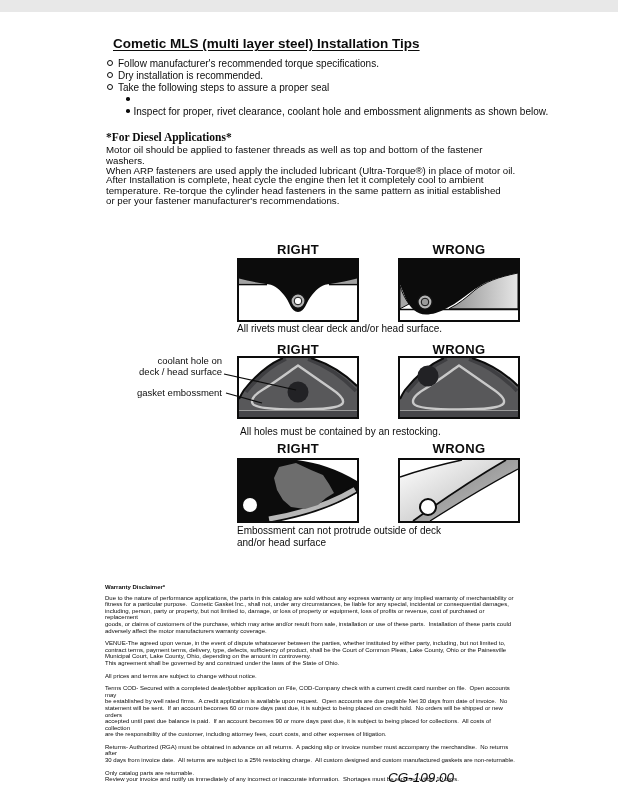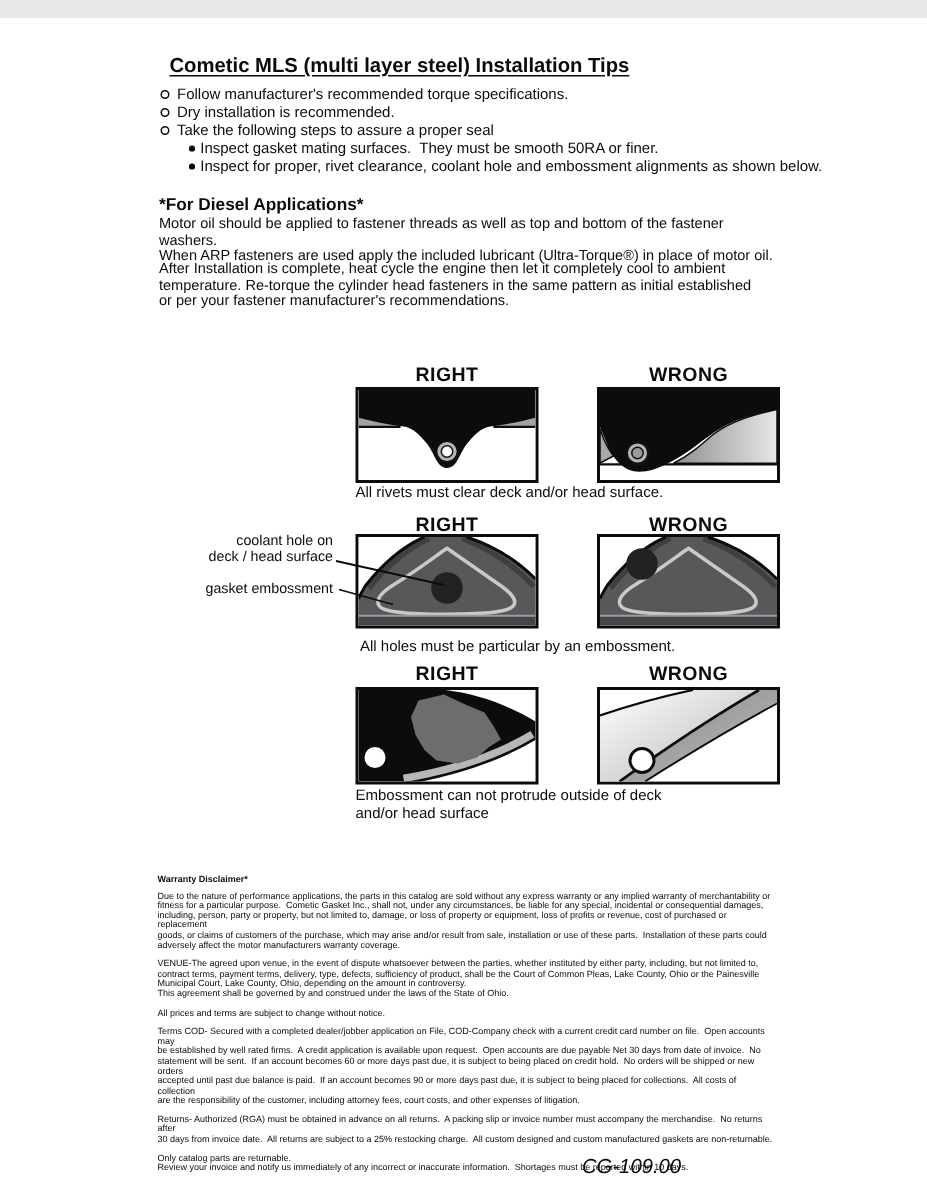--- a/index.html
+++ b/index.html
@@ -7,21 +7,21 @@
     position:relative;width:618px;height:800px;background:#ffffff;
     font-family:"Liberation Sans", sans-serif;color:#0c0c0c;overflow:hidden;
     margin:12px auto;
   }
   .abs{position:absolute;}
   .pre{white-space:pre-wrap;}
   .title{font-size:13.5px;font-weight:bold;text-decoration:underline;text-underline-offset:2px;}
   .b-row{display:flex;align-items:center;height:12px;font-size:10px;}
   .o-dot{width:4px;height:4px;border:1px solid #0c0c0c;border-radius:50%;margin-right:5px;flex:0 0 auto;}
   .f-dot{width:3.5px;height:3.5px;background:#0c0c0c;border-radius:50%;margin-right:4px;flex:0 0 auto;}
-  .h2{font-size:11.5px;font-weight:bold;}
+  .h2{font-size:11.5px;font-weight:bold;font-family:Liberation Serif, serif;}
   .body-p{font-size:9.7px;line-height:10.5px;width:415px;}
   .dg-label{width:122px;text-align:center;font-size:13px;letter-spacing:.3px;font-weight:bold;}
   .panel{width:122px;border:2px solid #0c0c0c;background:#fff;box-sizing:border-box;}
   .panel svg{display:block;}
   .caption{font-size:10px;line-height:11.5px;}
   .callout{width:114px;text-align:right;font-size:9.5px;line-height:11px;}
   .legal{left:105px;top:572px;width:412px;font-size:6px;line-height:6.6px;position:absolute;}
   .legal .lh{font-weight:bold;margin:0 0 4px 0;}
   .legal p{margin:0 0 6px 0;}
   .partnum{font-size:13.5px;font-style:italic;}
@@ -41,21 +41,20 @@
     <div class="b-row">
       <span class="o-dot"></span>
       <span class="pre">Dry installation is recommended.</span>
     </div>
     <div class="b-row">
       <span class="o-dot"></span>
       <span class="pre">Take the following steps to assure a proper seal</span>
     </div>
     <div class="b-row" style="margin-left:19px;">
       <span class="f-dot"></span>
-      <span class="pre">Inspect gasket mating surfaces.  They must be smooth 50RA or finer.</span>
     </div>
     <div class="b-row" style="margin-left:19px;">
       <span class="f-dot"></span>
       <span class="pre">Inspect for proper, rivet clearance, coolant hole and embossment alignments as shown below.</span>
     </div>
   </div>
 
   <div class="abs h2" style="left:106px;top:119px;">*For Diesel Applications*</div>
   <div class="abs body-p pre" style="left:106px;top:133px;">Motor oil should be applied to fastener threads as well as top and bottom of the fastener washers.
 When ARP fasteners are used apply the included lubricant (Ultra-Torque®) in place of motor oil.</div>
@@ -135,21 +134,21 @@
       <path d="M44,0 C31,5.5 17,17 5,32 C3,35 1.5,38 0,41" stroke="#0c0c0c" stroke-width="2" fill="none"></path>
       <path d="M72,0 H118 V28 C103,13 86,4.5 72,0 Z" fill="#ffffff"></path>
       <path d="M72,0 C86,4.5 103,13 118,28" stroke="#0c0c0c" stroke-width="2" fill="none"></path>
       <path d="M59,7.5 C51,13 38,23 24,31.5 C15,37 11.5,41.5 13.5,45.5 C15.5,49.5 28,51.5 59,51.5 C88,51.5 101,49.5 103.5,45.5 C106,41.5 101,36.5 92,30.5 C79,21.5 67,13 59,7.5 Z" fill="none" stroke="#c9c9c9" stroke-width="2.4" stroke-linejoin="round"></path>
       <circle cx="28" cy="18" r="10.5" fill="#222225"></circle>
       <rect x="0" y="52.5" width="118" height="6.5" fill="#46464a"></rect>
       <path d="M0,52.5 H118" stroke="#9b9b9b" stroke-width="1.2"></path>
     </svg>
   </div>
 
-  <div class="abs caption" style="left:240px;top:414px;">All holes must be particular by an embossment.</div>
+  <div class="abs caption" style="left:240px;top:414px;">All holes must be contained by an restocking.</div>
 
   <div class="abs dg-label" style="left:237px;top:429px;">RIGHT</div>
   <div class="abs dg-label" style="left:398px;top:429px;">WRONG</div>
 
   <div class="abs panel" style="left:237px;top:446px;height:65px;">
     <svg width="118" height="61" viewBox="0 0 118 61">
       <rect width="118" height="61" fill="#0c0c0c"></rect>
       <path d="M118,33 V61 H34 C66,56 95,46.5 118,33 Z" fill="#ffffff"></path>
       <path d="M30,59 C62,53.5 91,44.5 116,29.5" stroke="#0c0c0c" stroke-width="8.5" fill="none"></path>
       <path d="M30,59 C62,53.5 91,44.5 116,29.5" stroke="#b7b7b7" stroke-width="5" fill="none"></path>

